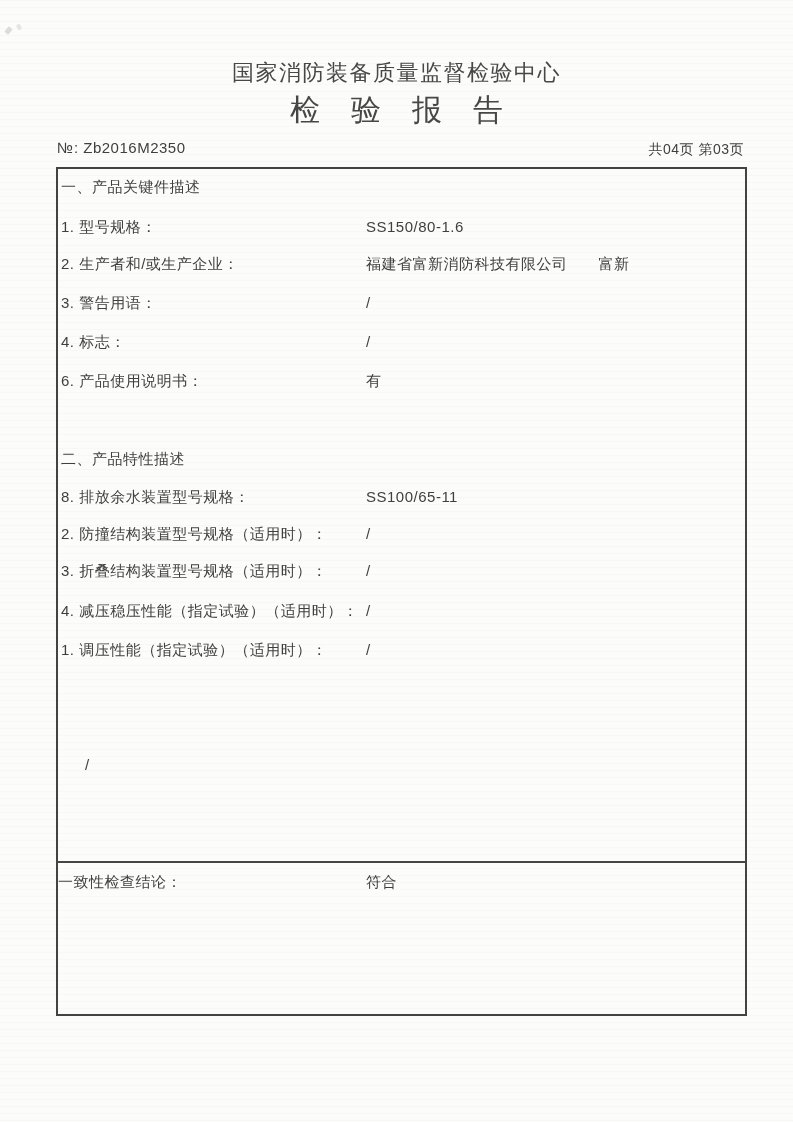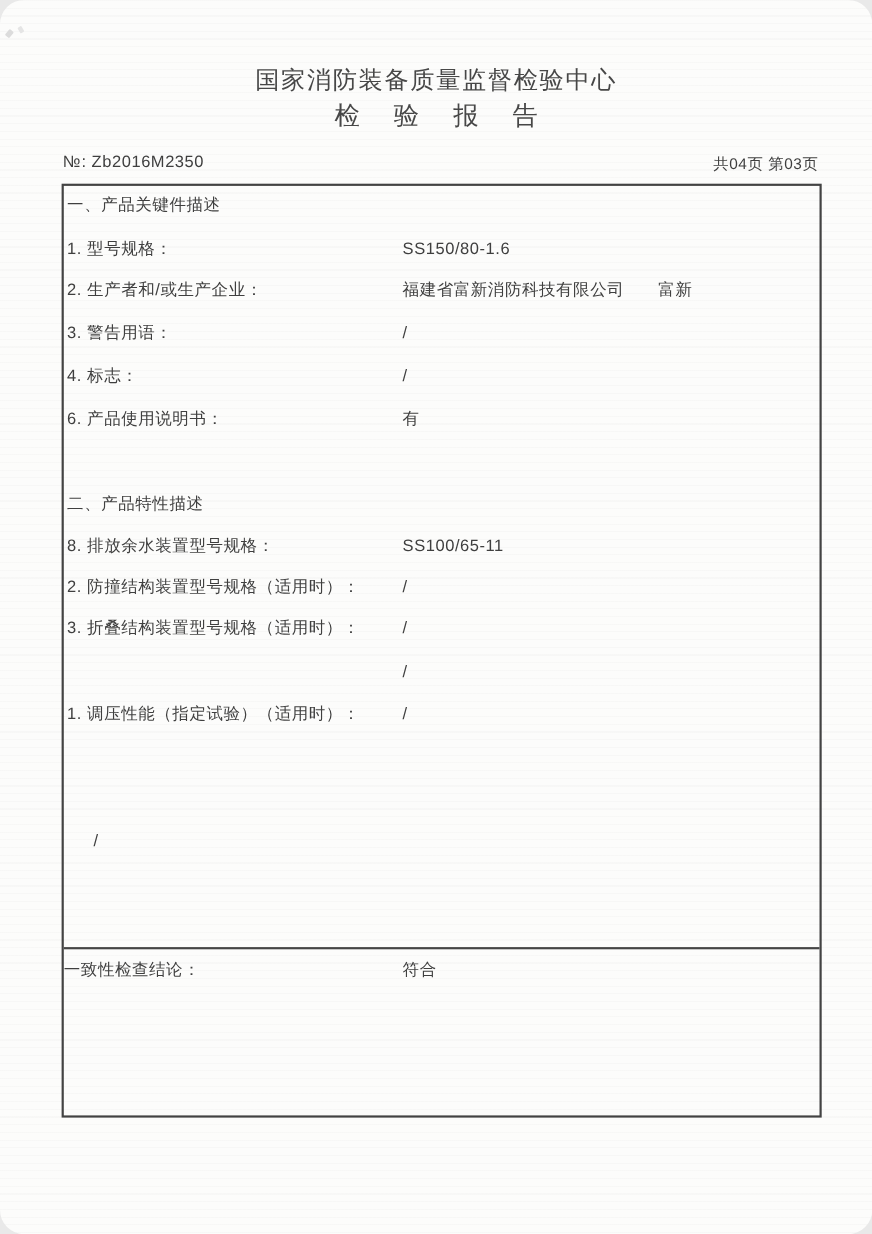--- a/index.html
+++ b/index.html
@@ -4,21 +4,20 @@
 <style>
   html,body{margin:0;padding:0;background:#e9e9e9;}
   .page{
     position:relative;
     width:793px;height:1122px;
     margin:0 auto;
     background:#fcfcfb;
     font-family:"Liberation Sans","DejaVu Sans",sans-serif;
     color:#3f3f3f;
     overflow:hidden;
-    border-radius:22px;
   }
   
   .scan-texture{
     position:absolute;inset:0;
     background:repeating-linear-gradient(180deg, rgba(160,160,160,0.05) 0 1px, transparent 1px 7px);
     pointer-events:none;
   }
   .speck{position:absolute;border-radius:1px;}
   .speck1{left:6px;top:27px;width:5px;height:7px;background:#dcdcdc;transform:rotate(40deg);}
   .speck2{left:17px;top:24px;width:4px;height:6px;background:#e5e5e5;transform:rotate(-30deg);}
@@ -28,21 +27,21 @@
     text-align:center;
     font-size:22px;letter-spacing:1.5px;
     color:#474747;font-weight:500;
     white-space:nowrap;
   }
   .doc-title-wrap{
     position:absolute;top:90px;left:0;right:0;
     text-align:center;white-space:nowrap;
   }
   .doc-title{
-    font-size:23px;letter-spacing:31px;margin-right:-31px;
+    font-size:30px;letter-spacing:31px;margin-right:-31px;
     color:#474747;font-weight:500;
   }
   .no-line{
     position:absolute;top:139px;left:57px;right:49px;height:18px;
     font-size:15px;line-height:18px;
   }
   .report-no-label{letter-spacing:1px;}
   .report-no-value{margin-left:4px;letter-spacing:0.5px;}
   .page-indicator{
     position:absolute;right:0;top:1px;
@@ -124,20 +123,21 @@
   </div>
   <div class="row" style="top:524px">
     <span class="lbl">2. 防撞结构装置型号规格（适用时）：</span>
     <span class="val">/</span>
   </div>
   <div class="row" style="top:561px">
     <span class="lbl">3. 折叠结构装置型号规格（适用时）：</span>
     <span class="val">/</span>
   </div>
   <div class="row" style="top:601px">
+    <span class="lbl">4. 减压稳压性能（指定试验）（适用时）：</span>
     <span class="val">/</span>
   </div>
   <div class="row" style="top:640px">
     <span class="lbl">1. 调压性能（指定试验）（适用时）：</span>
     <span class="val">/</span>
   </div>
 
   <div class="row slash-row" style="top:755px">
     <span class="lbl">/</span>
   </div>

